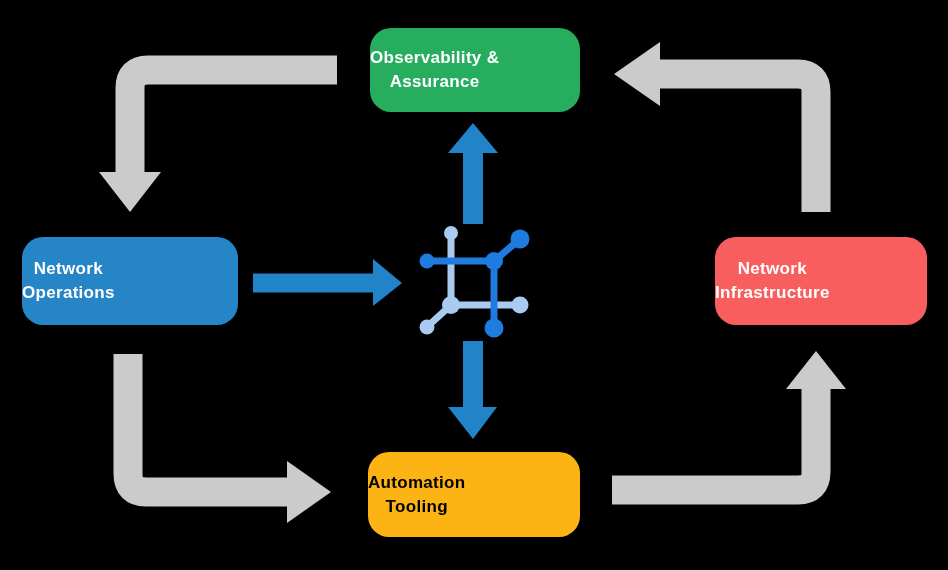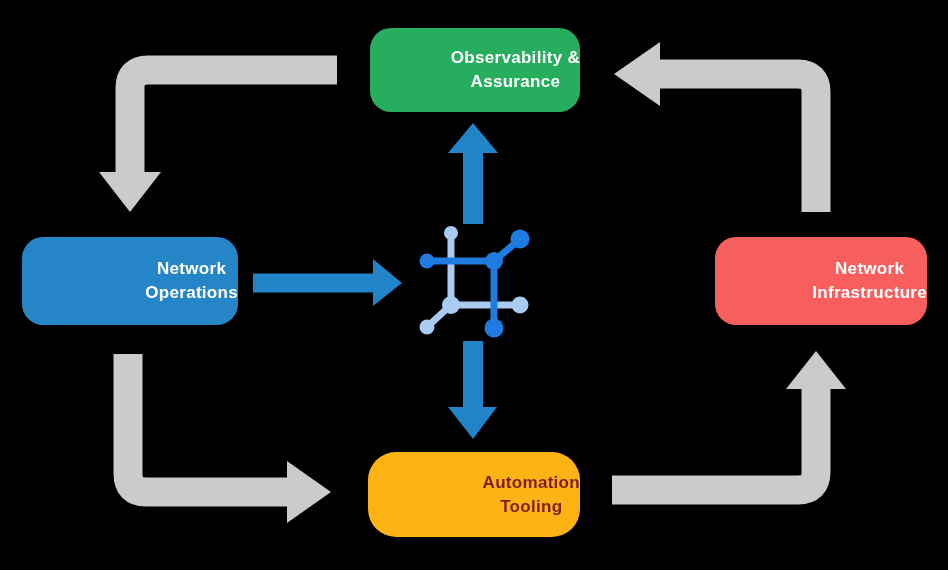--- a/index.html
+++ b/index.html
@@ -14,21 +14,21 @@
   .layer {
     position: absolute;
     left: 0; top: 0;
     width: 948px; height: 570px;
   }
   .node {
     position: absolute;
     border-radius: 21px;
     display: flex;
     align-items: center;
-    justify-content: flex-end;
+    justify-content: flex-start;
     text-align: center;
     font-size: 17px;
     font-weight: 600;
     letter-spacing: 0.3px;
     line-height: 1.4;
   }
   .node span { white-space: pre-line; }
 </style>
 </head>
 <body>
@@ -109,18 +109,18 @@
   <div class="node" style="left: 22px; top: 237px; width: 216px; height: 88px; background: rgb(37, 133, 198); color: rgb(255, 255, 255);">
     <span>Network
 Operations</span>
   </div>
 
   <div class="node" style="left: 715px; top: 237px; width: 212px; height: 88px; background: rgb(249, 94, 94); color: rgb(255, 255, 255);">
     <span>Network
 Infrastructure</span>
   </div>
 
-  <div class="node" style="left: 368px; top: 452px; width: 212px; height: 85px; background: rgb(252, 180, 21); color: #7f1d1d; border-radius: 28px;">
+  <div class="node" style="left: 368px; top: 452px; width: 212px; height: 85px; background: rgb(252, 180, 21); color: #000000;">
     <span>Automation
 Tooling</span>
   </div>
 
 </div>
 
 </body></html>

